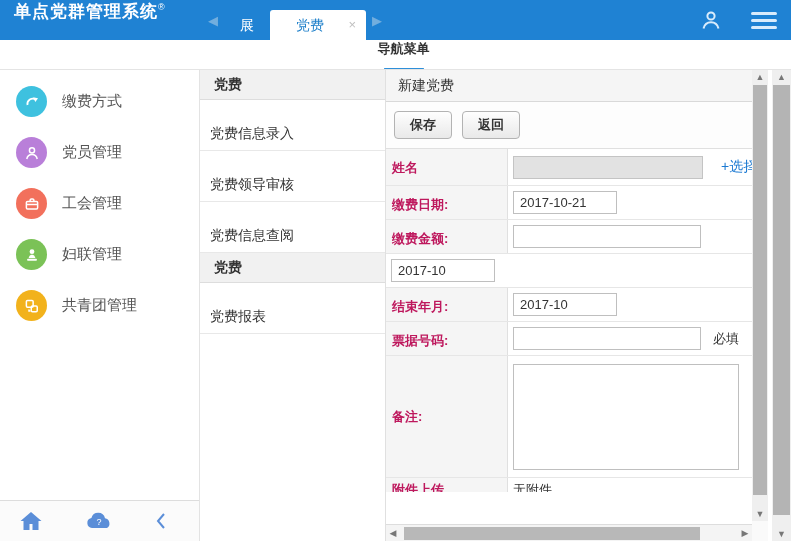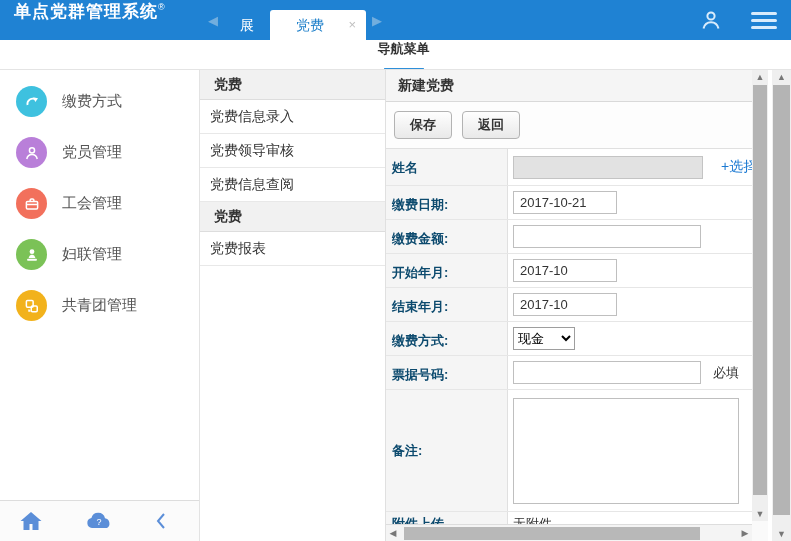--- a/index.html
+++ b/index.html
@@ -32,30 +32,30 @@
   .side-item { height:51px; display:flex; align-items:center; padding-left:16px; gap:15px; cursor:pointer; }
   .side-item:first-child { margin-top:6px; }
   .side-icon { width:31px; height:31px; border-radius:50%; display:flex; align-items:center; justify-content:center; flex:none; }
   .side-label { font-size:15px; color:#555; }
   .side-footer { position:absolute; left:0; bottom:0; width:100%; height:41px; background:#fbfbfb; border-top:1px solid #ddd; display:flex; align-items:center; padding-left:18px; gap:40px; }
   .foot-icon { cursor:pointer; display:flex; align-items:center; }
 
   
   .menu { width:186px; border-right:1px solid #e0e0e0; background:#fff; flex:none; }
   .menu-header { height:30px; background:#f1f1f1; border-bottom:1px solid #ddd; font-size:14px; font-weight:bold; color:#333; display:flex; align-items:center; padding-left:14px; cursor:pointer; }
-  .menu-item { height:34px; border-bottom:1px solid #e8e8e8; font-size:14px; color:#333; display:flex; align-items:center; padding-left:10px; background:#fff; cursor:pointer; }
+  .menu-item { height:34px; border-bottom:1px solid #e8e8e8; font-size:14px; color:#333; display:flex; align-items:center; padding-left:10px; background:#fff; cursor:pointer;margin-top:17px; }
 
   
   .formpanel { flex:1; display:flex; flex-direction:column; background:#fff; min-width:0; }
-  .form-header { height:32px; background:#f5f5f5; border-bottom:1px solid #d9d9d9; font-size:14px; font-weight:bold; color:#333; display:flex; align-items:center; padding-left:12px; flex:none; }
+  .form-header { height:32px; background:#f5f5f5; border-bottom:1px solid #d9d9d9; font-size:14px; font-weight:normal; color:#333; display:flex; align-items:center; padding-left:12px; flex:none; }
   .toolbar { height:46px; display:flex; align-items:center; gap:10px; padding-left:8px; background:#fdfdfd; flex:none; }
   .btn { padding:4px 15px; font-size:13px; color:#333; border:1px solid #b3b3b3; border-radius:4px; background:linear-gradient(#fefefe,#e9e9e9); cursor:pointer; font-family:inherit;font-weight:bold; }
   .ftable { border-top:1px solid #e0e0e0; flex:1; display:flex; flex-direction:column; min-height:0; }
   .frow { display:flex; border-bottom:1px solid #e6e6e6; flex:none; }
-  .flabel { width:122px; flex:none; background:#f5f5f5; border-right:1px solid #e0e0e0; font-size:13px; font-weight:bold; color:#0c4a6e; padding:10px 0 0 6px; }
+  .flabel { width:122px; flex:none; background:#f5f5f5; border-right:1px solid #e0e0e0; font-size:13px; font-weight:bold; color:#be185d; padding:10px 0 0 6px; }
   .fcell { flex:1; display:flex; align-items:center; gap:12px; padding-left:5px; background:#fff; min-width:0; }
   .r37 { height:37px; } .r34 { height:34px; } .r122 { height:122px; }
   .r122 .flabel { padding-top:52px; }
   .inp { border:1px solid #bfbfbf; height:23px; font-size:13px; padding:0 6px; font-family:inherit; color:#333; background:#fff; }
   .inp.disabled { background:#e2e2e2; border-color:#c4c4c4; }
   .w190 { width:190px; } .w88 { width:104px; } .w188 { width:188px; }
   .sel { width:62px; height:23px; font-size:13px; border:1px solid #9e9e9e; font-family:inherit; background:#fff; }
   .choose-link { color:#1b79d2; font-size:14px; cursor:pointer; margin-left:6px; white-space:nowrap; }
   .required-note { font-size:13px; color:#333; }
   .tarea { width:226px; height:106px; border:1px solid #bfbfbf; resize:none; font-family:inherit; font-size:13px; margin:6px 0; }
@@ -218,41 +218,32 @@
       </div>
 
       <div class="frow r34">
         <div class="flabel">缴费金额:</div>
         <div class="fcell">
           <input class="inp w188" value="" style="">
         </div>
       </div>
 
       <div class="frow r34">
-        <div class="flabel">开始年月:</div>
         <div class="fcell">
           <input class="inp w88" value="2017-10" style="">
         </div>
       </div>
 
       <div class="frow r34">
         <div class="flabel">结束年月:</div>
         <div class="fcell">
           <input class="inp w88" value="2017-10" style="">
         </div>
       </div>
 
-      <div class="frow r34">
-        <div class="flabel">缴费方式:</div>
-        <div class="fcell">
-          <select class="sel">
-            <option>现金</option>
-          </select>
-        </div>
-      </div>
 
       <div class="frow r34">
         <div class="flabel">票据号码:</div>
         <div class="fcell">
           <input class="inp w188" value="" style="">
           <span class="required-note">必填</span>
         </div>
       </div>
 
       <div class="frow r122">

